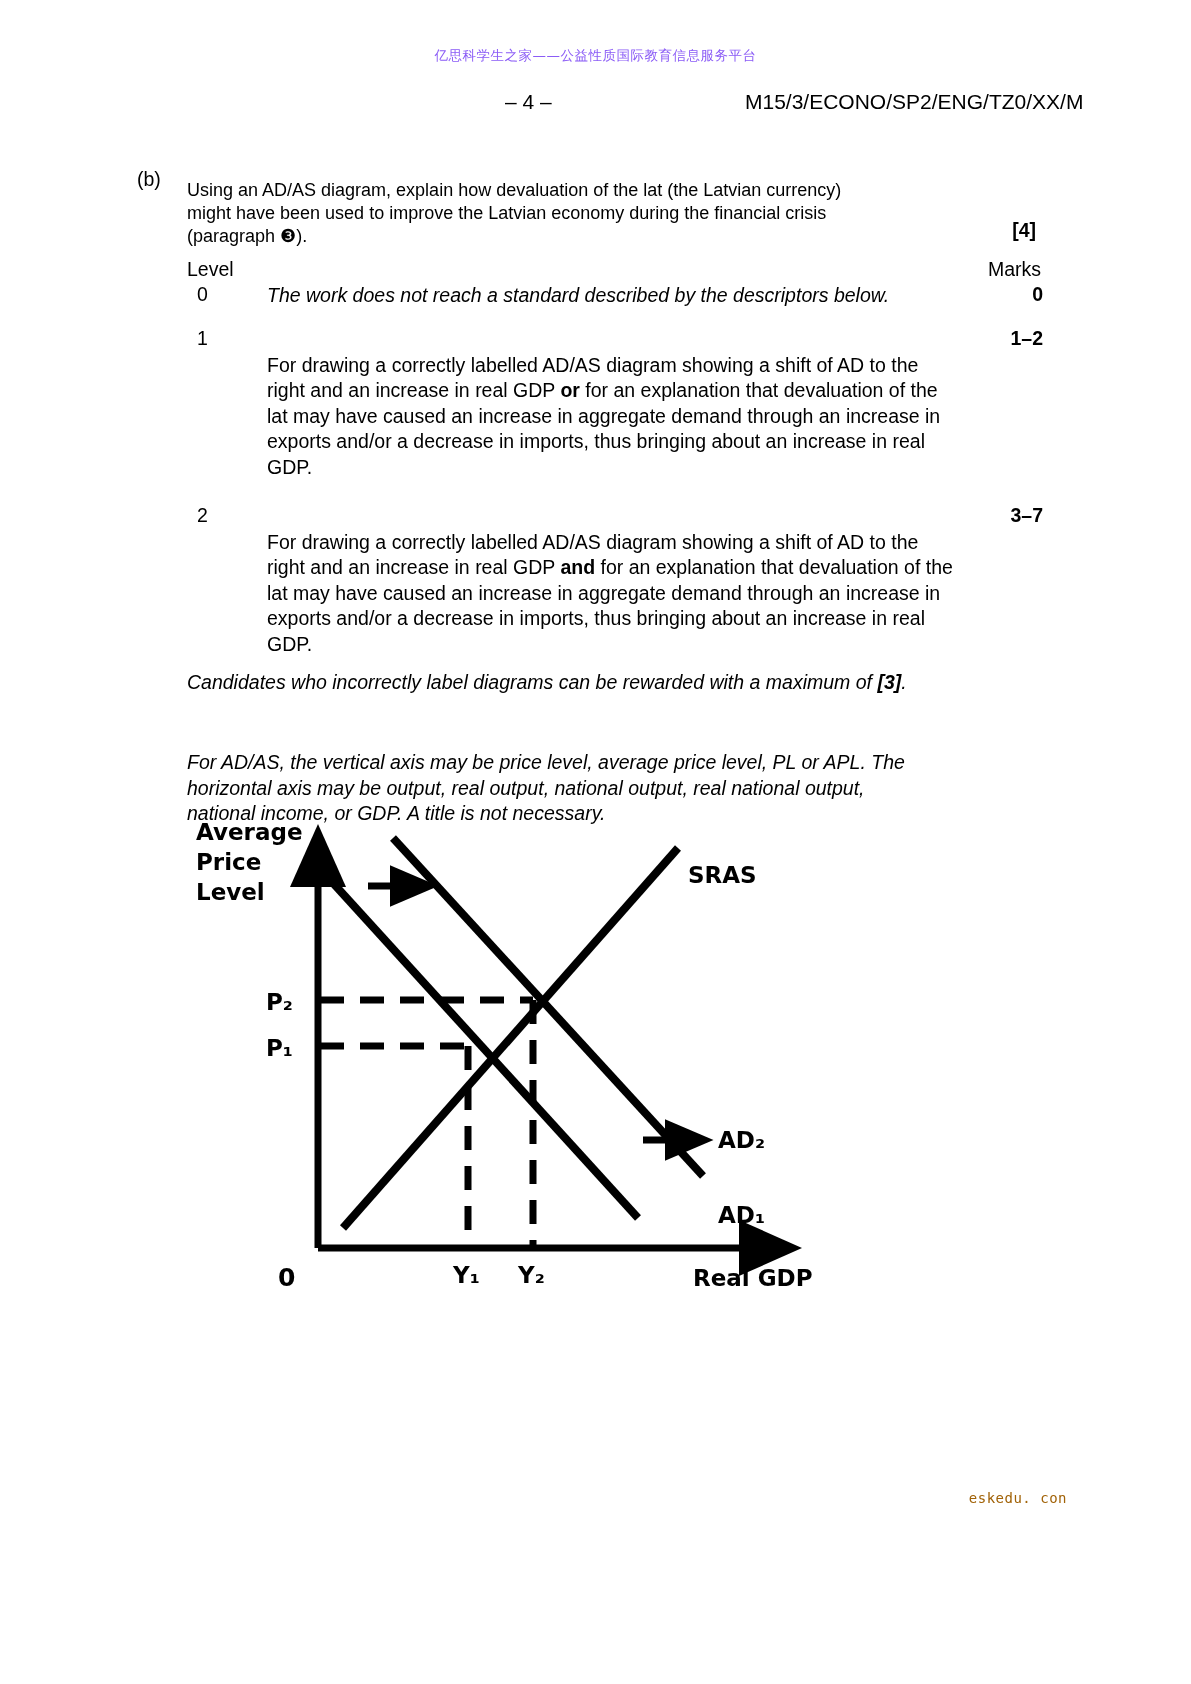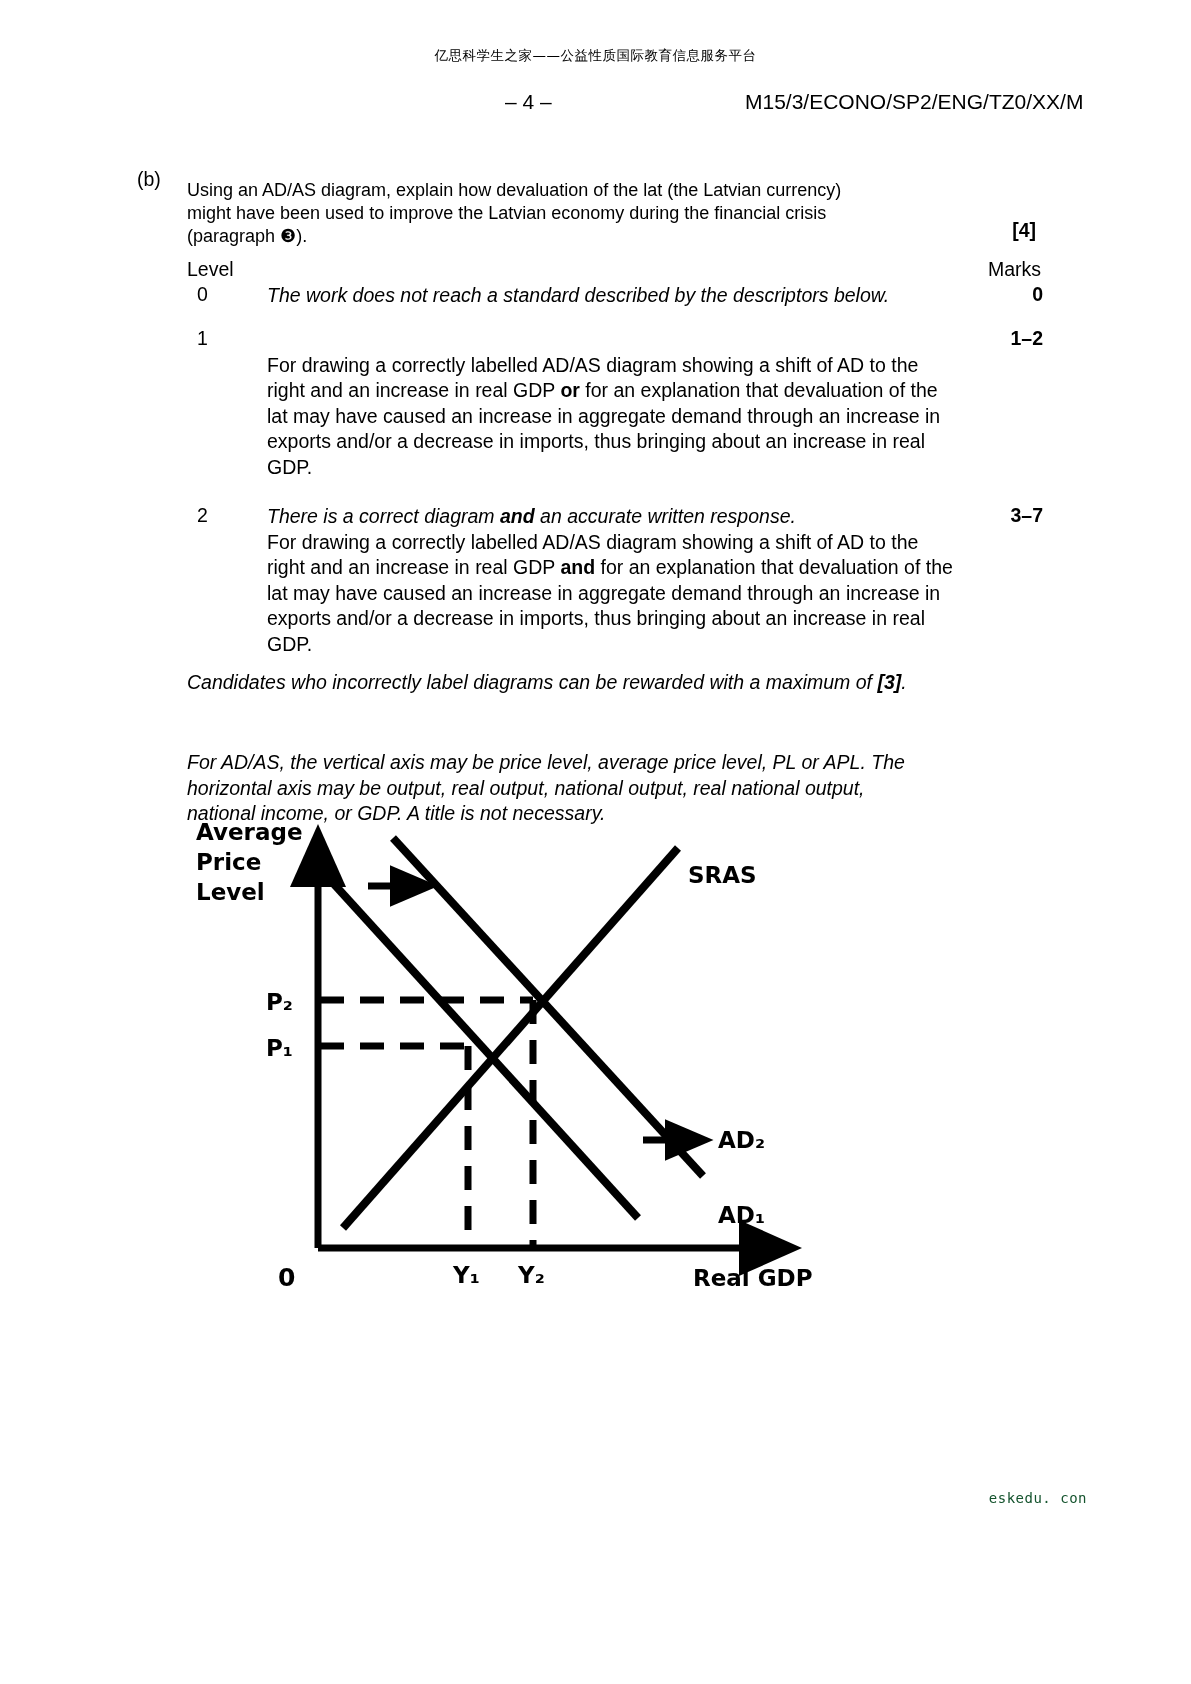--- a/index.html
+++ b/index.html
@@ -20,21 +20,21 @@
     inset: 0;
   }
   .watermark-top {
     position: absolute;
     top: 47px;
     left: 0;
     width: 100%;
     text-align: center;
     font-family: "DejaVu Sans", sans-serif;
     font-size: 13.5px;
-    color: #000000;
+    color: #8b5cf6;
     letter-spacing: 0.5px;
   }
   .header-row {
     position: absolute;
     top: 90px;
     left: 0;
     width: 100%;
     font-size: 21px;
     color: #000;
   }
@@ -132,25 +132,25 @@
   .note b { font-style: italic; }
   .diagram-wrap {
     position: absolute;
     left: 178px;
     top: 818px;
     width: 660px;
     height: 480px;
   }
   .watermark-bottom {
     position: absolute;
-    right: 104px;
+    right: 124px;
     bottom: 178px;
     font-family: "DejaVu Sans Mono", monospace;
     font-size: 14px;
-    color: #14532d;
+    color: #a16207;
     letter-spacing: 0.5px;
   }
   svg text {
     font-family: "DejaVu Sans", sans-serif;
     font-weight: bold;
   }
 </style>
 </head>
 <body>
 
@@ -187,21 +187,21 @@
     <div class="lvl-body">
       <br>
       <span>For drawing a correctly labelled AD/AS diagram showing a shift of AD to the right and an increase in real GDP </span><b>or</b><span> for an explanation that devaluation of the lat may have caused an increase in aggregate demand through an increase in exports and/or a decrease in imports, thus bringing about an increase in real GDP.</span>
     </div>
     <span class="lvl-mark">1–2</span>
   </div>
 
   <div class="lvl-row" style="top:504px;">
     <span class="lvl-num">2</span>
     <div class="lvl-body">
-      <span class="lvl-head"><span>There is a correct diagram </span><b>and</b><span> an accurate written response.</span></span><br>
+      <br>
       <span>For drawing a correctly labelled AD/AS diagram showing a shift of AD to the right and an increase in real GDP </span><b>and</b><span> for an explanation that devaluation of the lat may have caused an increase in aggregate demand through an increase in exports and/or a decrease in imports, thus bringing about an increase in real GDP.</span>
     </div>
     <span class="lvl-mark">3–7</span>
   </div>
 
   <div class="note" style="top:670px;">
     <span>Candidates who incorrectly label diagrams can be rewarded with a maximum of </span><b>[3]</b><span>.</span>
   </div>
 
   <div class="note" style="top:750px;">

